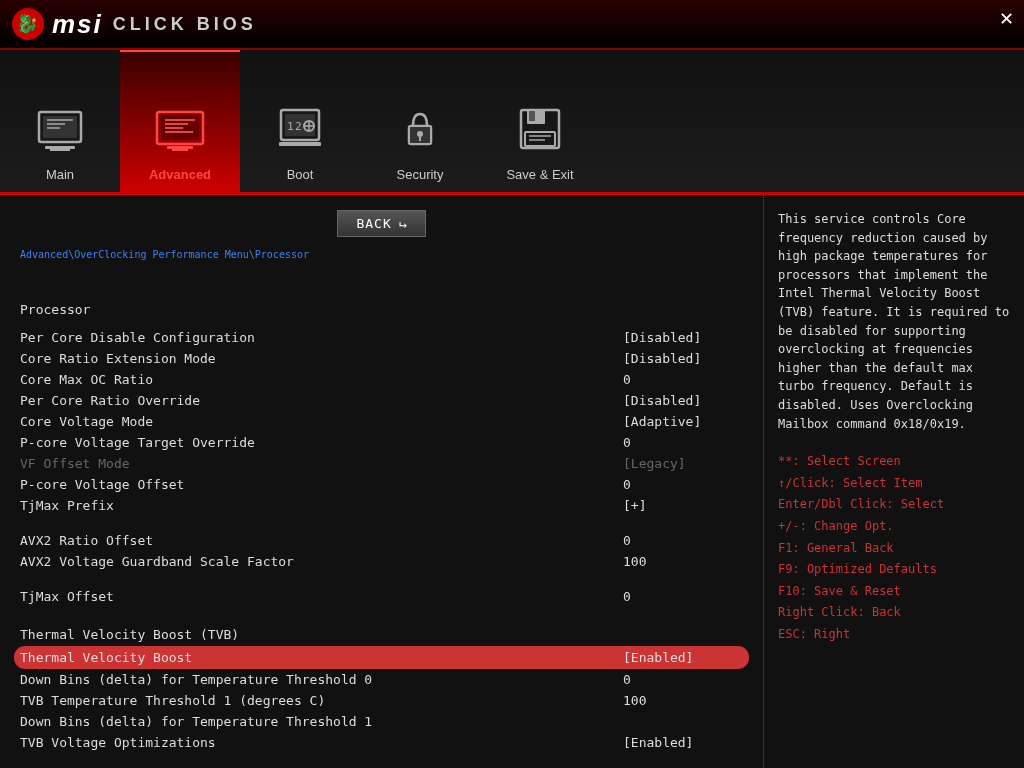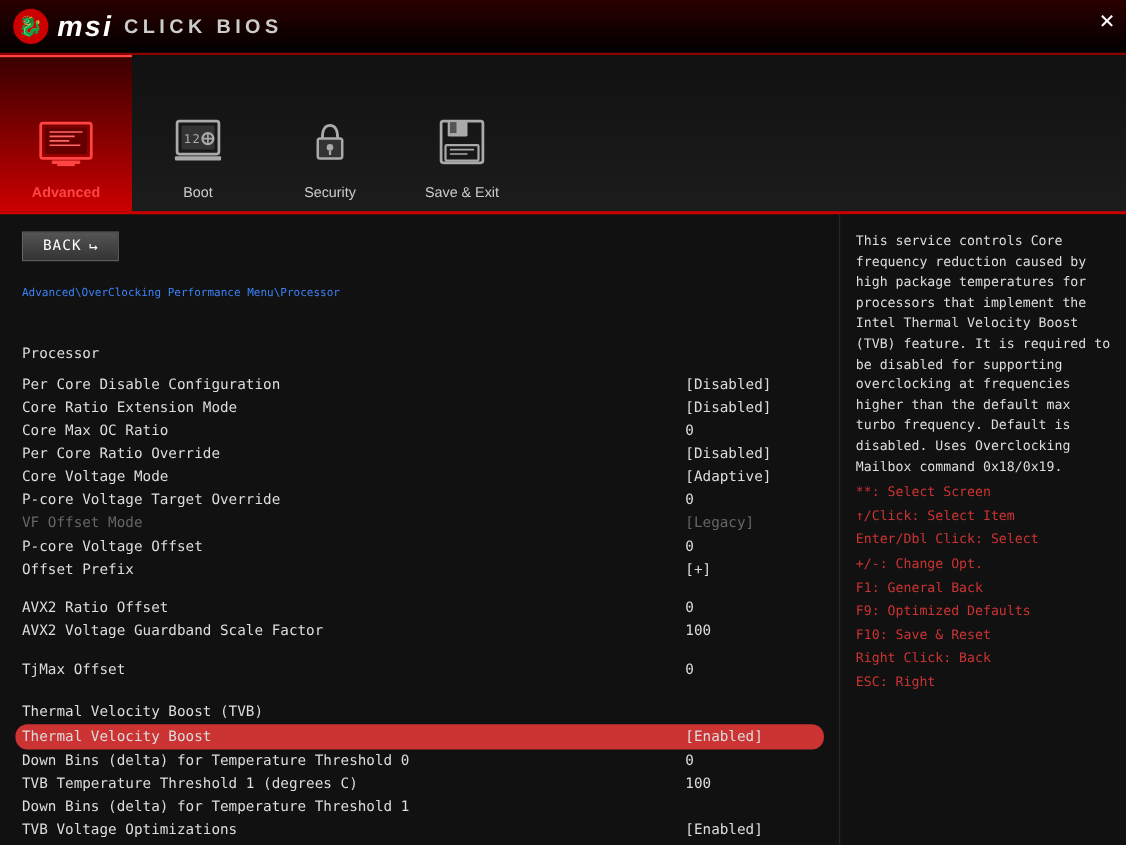--- a/index.html
+++ b/index.html
@@ -114,22 +114,22 @@
     
     .left-panel {
       flex: 1;
       padding: 15px 20px;
       overflow-y: auto;
       border-right: 1px solid #333;
     }
 
     .back-btn-row {
       display: flex;
-      justify-content: flex-start;
-      margin-bottom: 24px;
+      justify-content: center;
+      margin-bottom: 12px;
     }
     .back-btn {
       background: linear-gradient(180deg, #555 0%, #333 100%);
       color: #fff;
       border: 1px solid #666;
       padding: 5px 18px;
       font-size: 13px;
       font-family: monospace;
       cursor: pointer;
       display: flex;
@@ -202,21 +202,21 @@
     .right-panel {
       width: 260px;
       padding: 15px 14px;
       background: #111;
       font-family: monospace;
     }
     .help-text {
       color: #ddd;
       font-size: 12px;
       line-height: 1.55;
-      margin-bottom: 4px;
+      margin-bottom: 18px;
     }
     .keybind-section {
       font-size: 12px;
       font-family: monospace;
       line-height: 1.8;
     }
     .keybind-row {
       color: #cc3333;
     }
 
@@ -239,20 +239,34 @@
       <text x="18" y="24" text-anchor="middle" font-size="18" fill="#fff" font-weight="bold">🐉</text>
     </svg>
     <span class="msi-text">msi</span>
     <span class="click-bios-text">CLICK BIOS</span>
   </div>
   <button class="close-btn">✕</button>
 </div>
 
 <div class="nav-bar">
 
+  <div class="nav-tab">
+    <div class="nav-icon">
+      <svg width="50" height="50" viewBox="0 0 50 50">
+        <rect x="4" y="8" width="42" height="30" rx="2" fill="none" stroke="#aaa" stroke-width="2.5"></rect>
+        <rect x="8" y="12" width="34" height="22" rx="1" fill="#333"></rect>
+        <rect x="10" y="42" width="30" height="3" rx="1" fill="#aaa"></rect>
+        <rect x="15" y="45" width="20" height="2" fill="#aaa"></rect>
+        <line x1="12" y1="16" x2="38" y2="16" stroke="#aaa" stroke-width="1.5"></line>
+        <line x1="12" y1="20" x2="30" y2="20" stroke="#aaa" stroke-width="1.5"></line>
+        <line x1="12" y1="24" x2="25" y2="24" stroke="#aaa" stroke-width="1.5"></line>
+      </svg>
+    </div>
+    <span class="nav-label">Main</span>
+  </div>
 
   <div class="nav-tab active">
     <div class="nav-icon">
       <svg width="54" height="54" viewBox="0 0 54 54">
         <rect x="4" y="10" width="46" height="32" rx="2" fill="none" stroke="#ff4444" stroke-width="2.5"></rect>
         <rect x="8" y="14" width="38" height="24" rx="1" fill="#660000"></rect>
         <line x1="12" y1="18" x2="42" y2="18" stroke="#ff6666" stroke-width="1.5"></line>
         <line x1="12" y1="22" x2="35" y2="22" stroke="#ff6666" stroke-width="1.5"></line>
         <line x1="12" y1="26" x2="30" y2="26" stroke="#ff6666" stroke-width="1.5"></line>
         <line x1="12" y1="30" x2="40" y2="30" stroke="#ff6666" stroke-width="1.5"></line>
@@ -350,21 +364,21 @@
       </div>
       <div class="settings-row disabled-item">
         <span class="label" style="color:#666">VF Offset Mode</span>
         <span class="value" style="color:#666">[Legacy]</span>
       </div>
       <div class="settings-row">
         <span class="label">P-core Voltage Offset</span>
         <span class="value">0</span>
       </div>
       <div class="settings-row">
-        <span class="label">  Offset Prefix</span>
+        <span class="label">  TjMax Prefix</span>
         <span class="value">[+]</span>
       </div>
     </div>
 
     <div class="section-gap"></div>
 
     <div>
       <div class="settings-row">
         <span class="label">AVX2 Ratio Offset</span>
         <span class="value">0</span>

